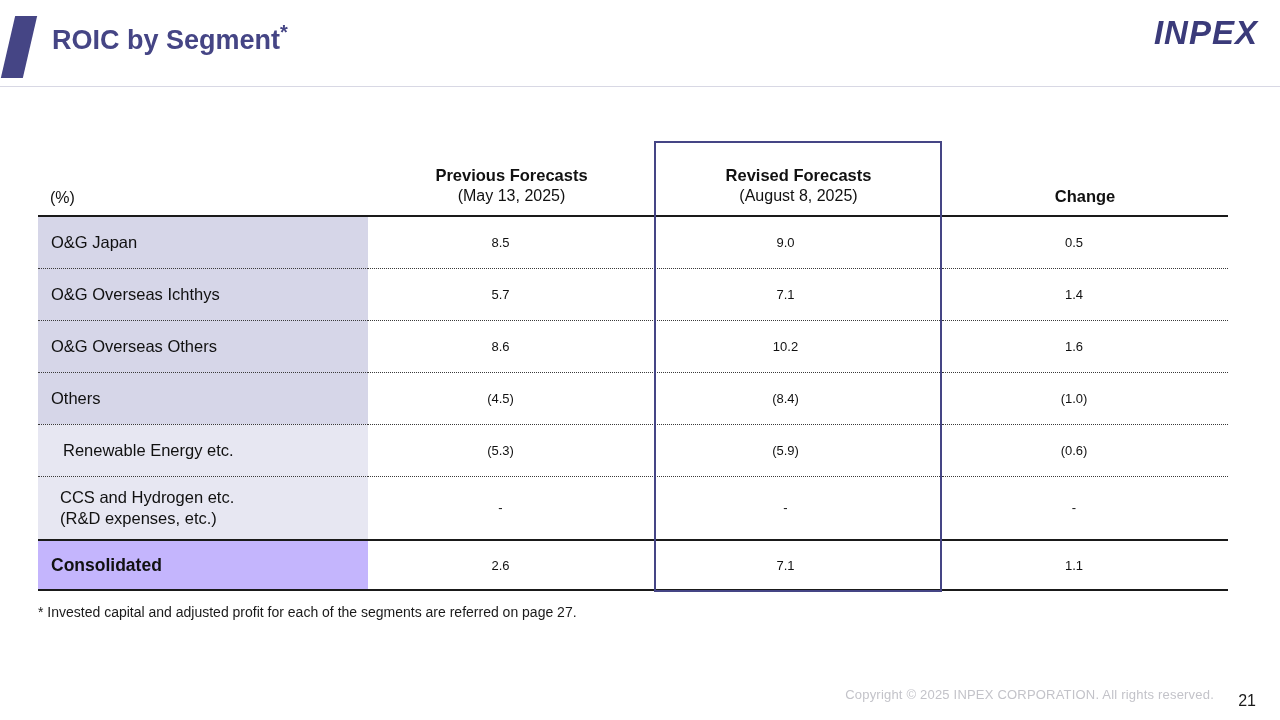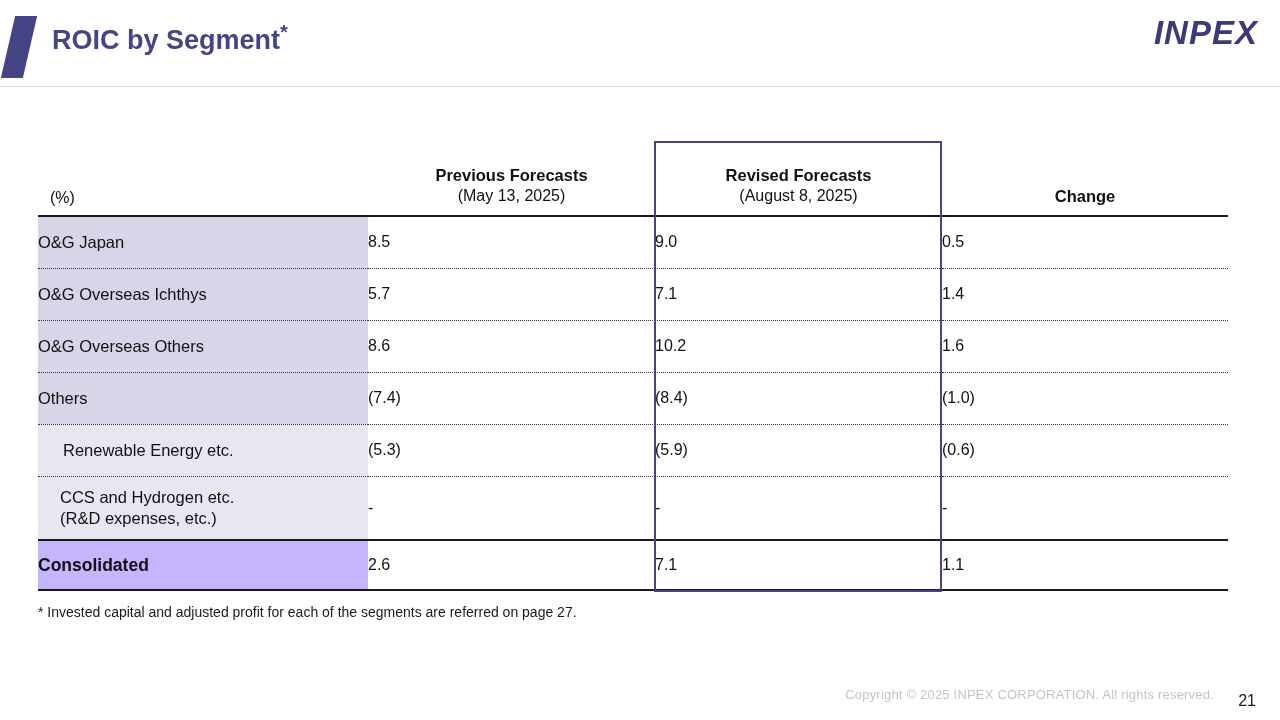--- a/index.html
+++ b/index.html
@@ -65,29 +65,29 @@
   }
   th.colhead { text-align:center; }
   .ch-main { font-size:16.5px; font-weight:bold; color:#111; line-height:1.3; }
   .ch-sub  { font-size:16px; font-weight:normal; color:#111; line-height:1.3; }
 
   
   tbody td { height:52px; vertical-align:middle; }
   tbody tr td { border-bottom:1.6px dotted #3a3a3a; }
 
   td.lbl {
-    text-align:left; 
+    text-align:left; padding-left:13px;
     font-size:16.5px; color:#111;
     background:#d6d6e8;
   }
   td.lbl.sub      { background:#e7e7f2; padding-left:25px; }
   td.lbl.sub2     { background:#e7e7f2; padding-left:22px; line-height:1.28; }
   td.num {
-    text-align:left; padding-right:22px;
-    font-size:16px; color:#111; background:#ffffff;
+    text-align:center; padding-right:22px;
+    font-size:13px; color:#111; background:#ffffff;
   }
   
   td.num.rev { padding-right:26px; }
 
   tr.tall td { height:64px; }
 
   
   tr.total td { height:50px; border-bottom:2.2px solid #1a1a1a; border-top:2.2px solid #1a1a1a; }
   tr.total td.lbl { background:#c4b5fd; font-weight:bold; font-size:17.5px; }
   tr.total td.num { font-weight:normal; }
@@ -178,21 +178,21 @@
 
         <tr>
           <td class="lbl">O&amp;G Overseas Others</td>
           <td class="num">8.6</td>
           <td class="num rev">10.2</td>
           <td class="num">1.6</td>
         </tr>
 
         <tr>
           <td class="lbl">Others</td>
-          <td class="num">(7.4)</td>
+          <td class="num">(4.5)</td>
           <td class="num rev">(8.4)</td>
           <td class="num">(1.0)</td>
         </tr>
 
         <tr>
           <td class="lbl sub">Renewable Energy etc.</td>
           <td class="num">(5.3)</td>
           <td class="num rev">(5.9)</td>
           <td class="num">(0.6)</td>
         </tr>

